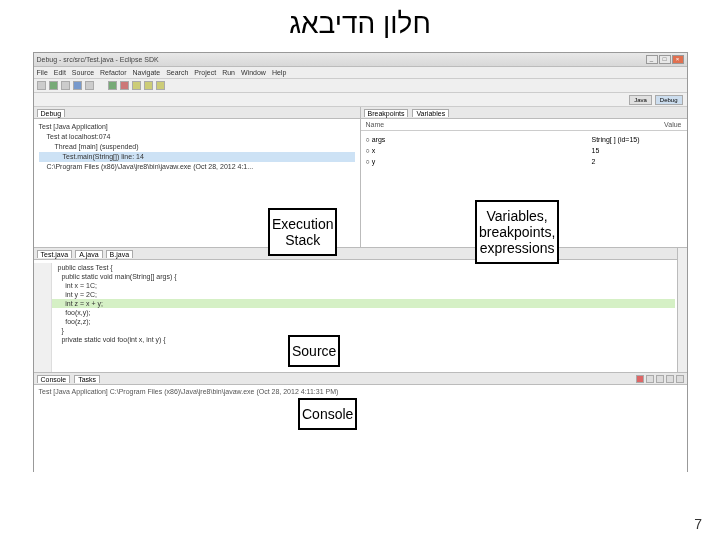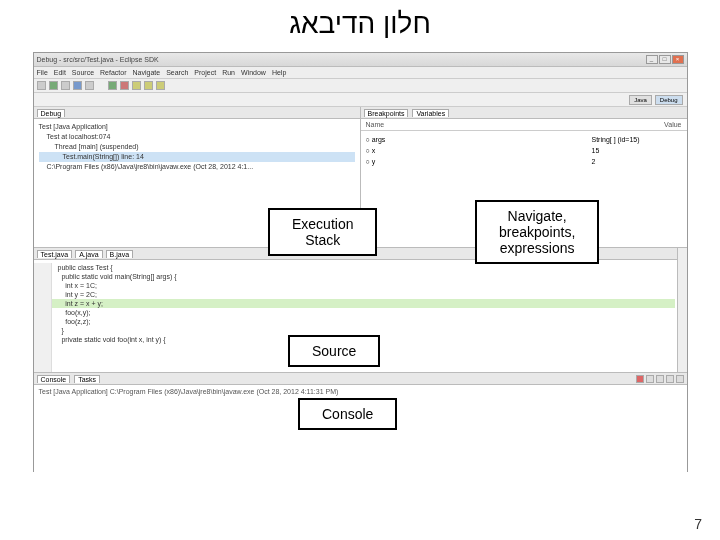--- a/index.html
+++ b/index.html
@@ -43,21 +43,21 @@
 .gutter{position:absolute;left:0;top:3px;bottom:0;width:18px;background:#f0f0f0;border-right:1px solid #ddd}
 .codeline{padding-left:22px;white-space:pre}
 .codeline.hl{background:#d5f0c5}
 .outline-panel{width:10px;background:#eee;border-left:1px solid #bbb}
 .console-area{height:100px;background:#fff;border-top:1px solid #bbb;display:flex;flex-direction:column}
 .cons-tabs{height:12px;background:#e8e8e8;border-bottom:1px solid #bbb;display:flex;align-items:center;padding:0 3px;gap:4px}
 .cons-tools{margin-left:auto;display:flex;gap:2px}
 .cons-tools .ci{width:8px;height:8px;background:#ddd;border:1px solid #aaa}
 .cons-tools .ci.r{background:#d66}
 .cons-body{flex:1;padding:3px 5px;color:#555}
-.callout{position:absolute;background:#fff;border:2px solid #000;padding:6px 22px;font-size:14px;text-align:center;z-index:10}
+.callout{position:absolute;background:#fff;border:2px solid #000;padding:6px 2px;font-size:14px;text-align:center;z-index:10}
 .page-num{position:absolute;right:18px;bottom:8px;font-size:14px;color:#333}
 </style>
 </head>
 <body>
 
 <div class="slide-title">חלון הדיבאג</div>
 
 <div class="ide">
   <div class="titlebar">
     <span>Debug - src/src/Test.java - Eclipse SDK</span>
@@ -171,19 +171,19 @@
         <div class="ci"></div>
         <div class="ci"></div>
       </div>
     </div>
     <div class="cons-body">Test [Java Application] C:\Program Files (x86)\Java\jre8\bin\javaw.exe (Oct 28, 2012 4:11:31 PM)</div>
   </div>
 </div>
 
 <div class="callout" style="left:268px;top:208px"><span style="white-space:pre-line">Execution
 Stack</span></div>
-<div class="callout" style="left:475px;top:200px"><span style="white-space:pre-line">Navigate,
+<div class="callout" style="left:475px;top:200px"><span style="white-space:pre-line">Variables,
 breakpoints,
 expressions</span></div>
 <div class="callout" style="left:288px;top:335px"><span>Source</span></div>
 <div class="callout" style="left:298px;top:398px"><span>Console</span></div>
 
 <div class="page-num">7</div>
 
 </body></html>

